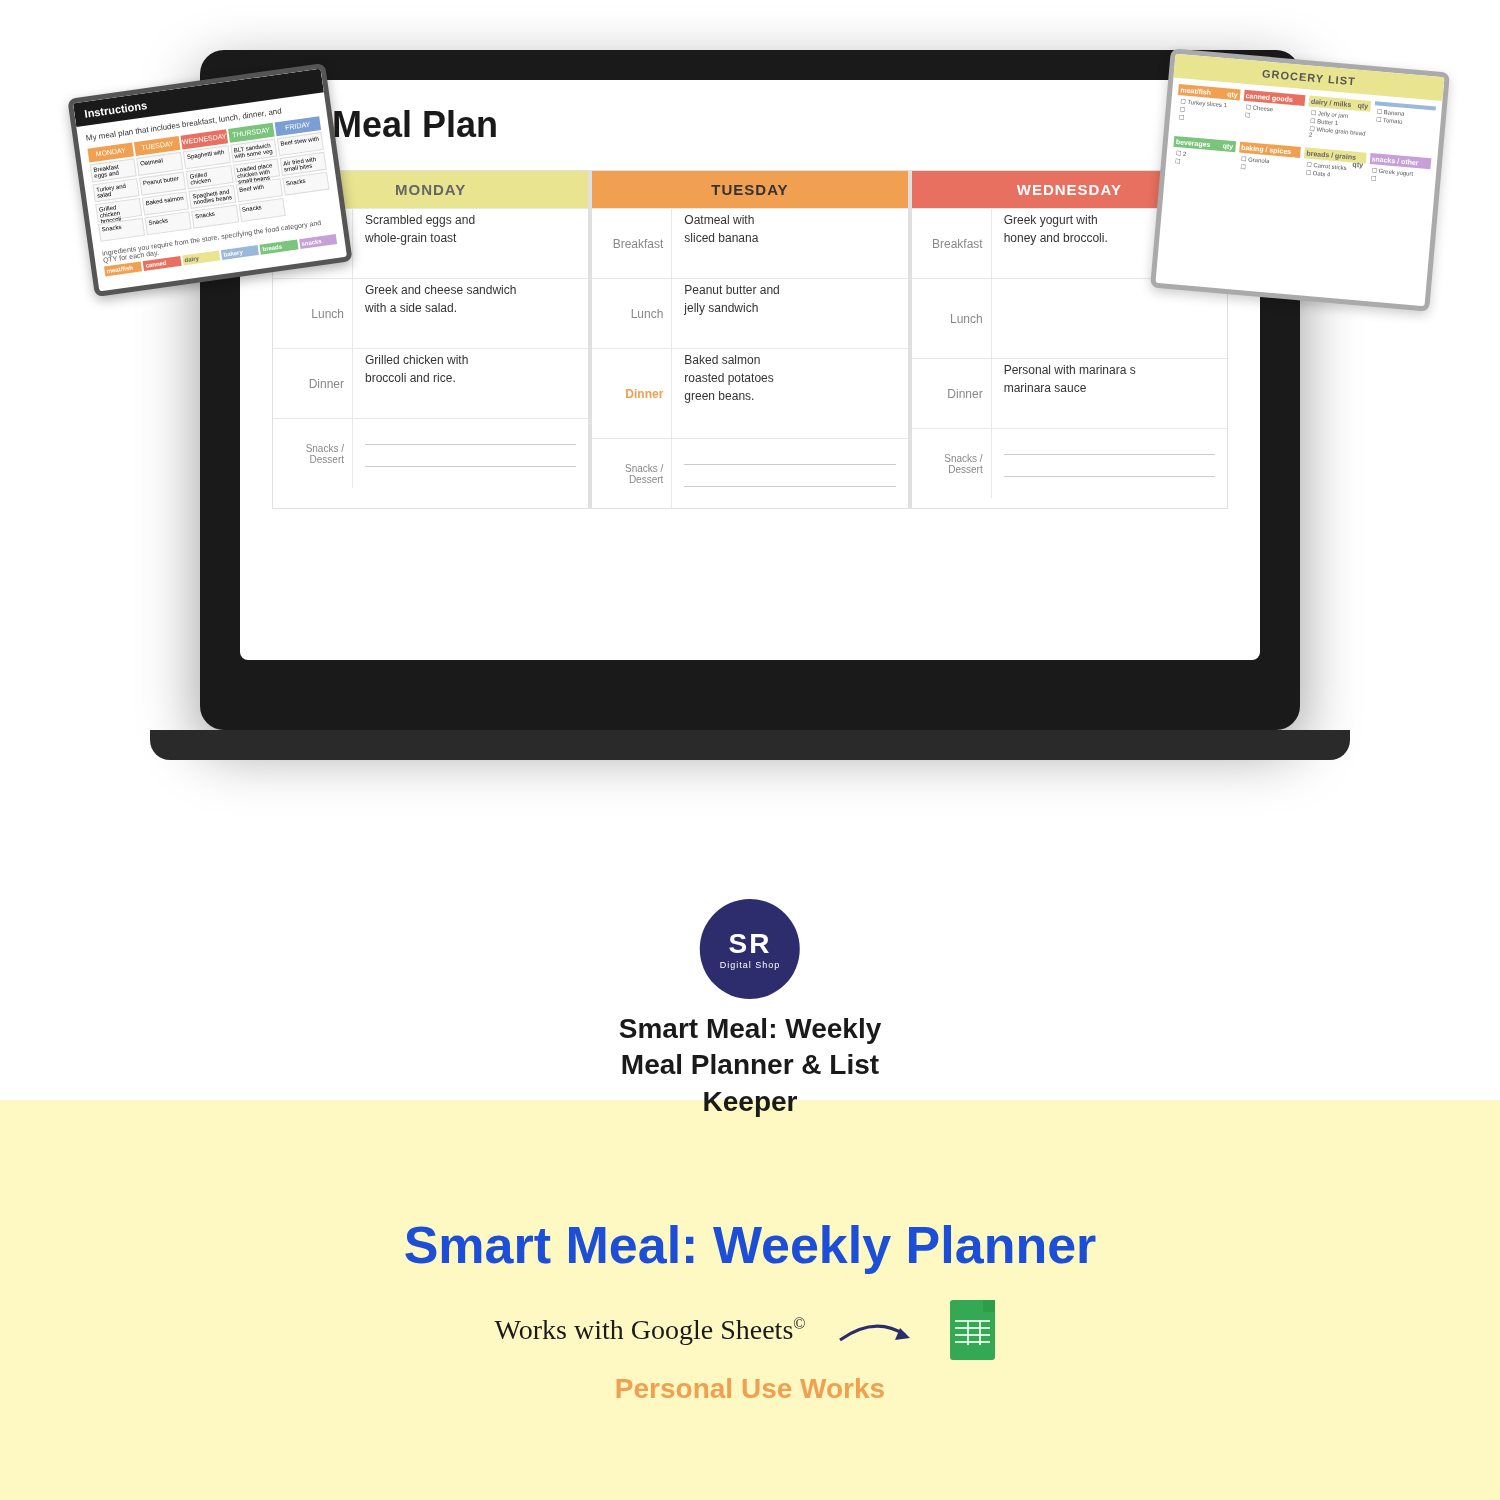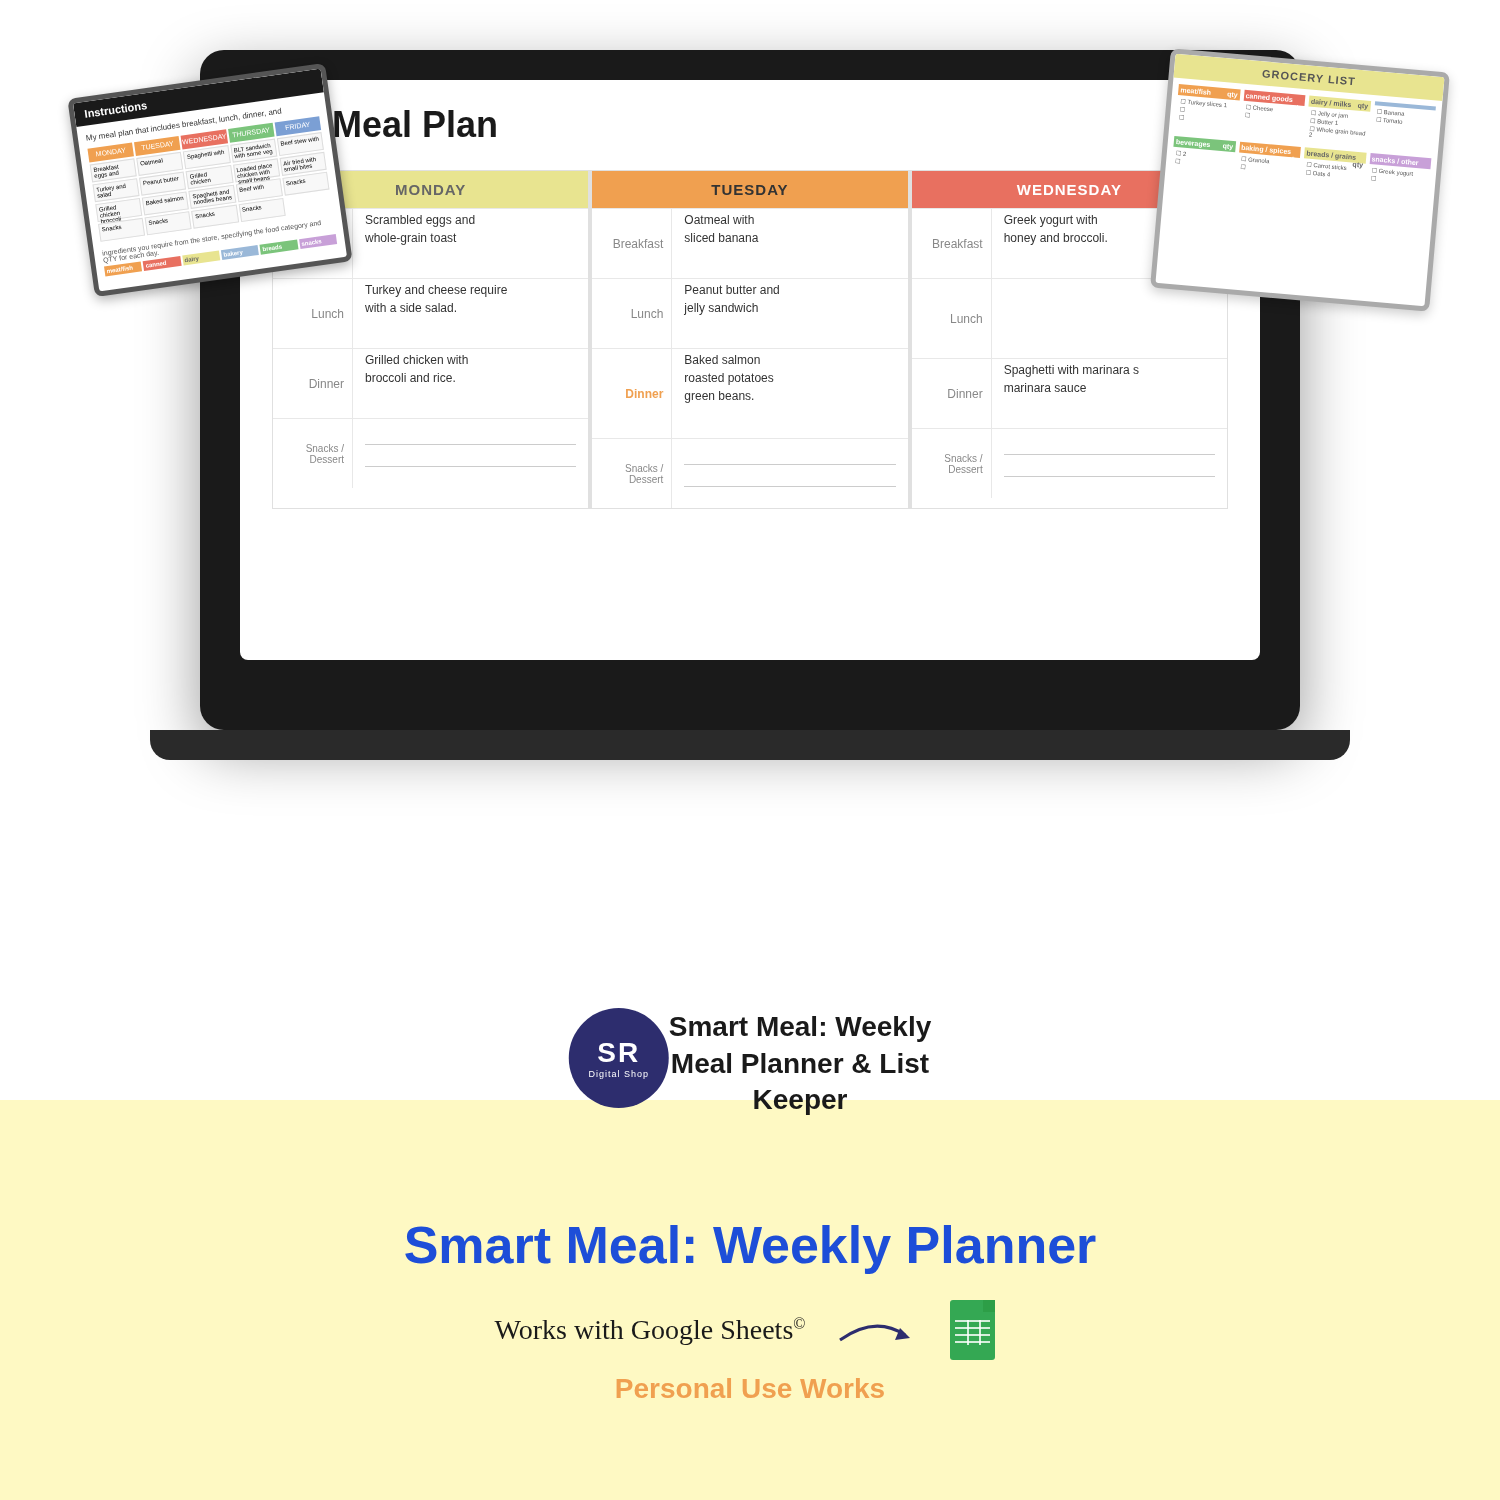--- a/index.html
+++ b/index.html
@@ -178,21 +178,21 @@
       padding: 2px;
     }
 
     
     .center-logo {
       position: absolute;
       bottom: -20px;
       left: 50%;
       transform: translateX(-50%);
       display: flex;
-      flex-direction: row;
+      flex-direction: column;
       align-items: center;
       z-index: 20;
     }
 
     .logo-circle {
       width: 100px;
       height: 100px;
       background: #2d2d6e;
       border-radius: 50%;
       display: flex;
@@ -474,21 +474,21 @@
                 <div class="meal-row">
                   <div class="meal-label">Breakfast</div>
                   <div class="meal-content">
                     <div>Scrambled eggs and</div>
                     <div>whole-grain toast</div>
                   </div>
                 </div>
                 <div class="meal-row">
                   <div class="meal-label">Lunch</div>
                   <div class="meal-content">
-                    <div>Turkey and cheese require</div>
+                    <div>Greek and cheese sandwich</div>
                     <div>with a side salad.</div>
                   </div>
                 </div>
                 <div class="meal-row">
                   <div class="meal-label">Dinner</div>
                   <div class="meal-content">
                     <div>Grilled chicken with</div>
                     <div>broccoli and rice.</div>
                   </div>
                 </div>
@@ -542,21 +542,21 @@
                     <div>Greek yogurt with</div>
                     <div>honey and broccoli.</div>
                   </div>
                 </div>
                 <div class="meal-row" style="min-height:80px;">
                   <div class="meal-label">Lunch</div>
                 </div>
                 <div class="meal-row">
                   <div class="meal-label">Dinner</div>
                   <div class="meal-content">
-                    <div>Spaghetti with marinara s</div>
+                    <div>Personal with marinara s</div>
                     <div>marinara sauce</div>
                   </div>
                 </div>
                 <div class="meal-row snacks">
                   <div class="meal-label" style="font-size:10px;">Snacks /<br>Dessert</div>
                   <div class="snack-lines">
                     <div class="snack-line"></div>
                     <div class="snack-line"></div>
                   </div>
                 </div>

